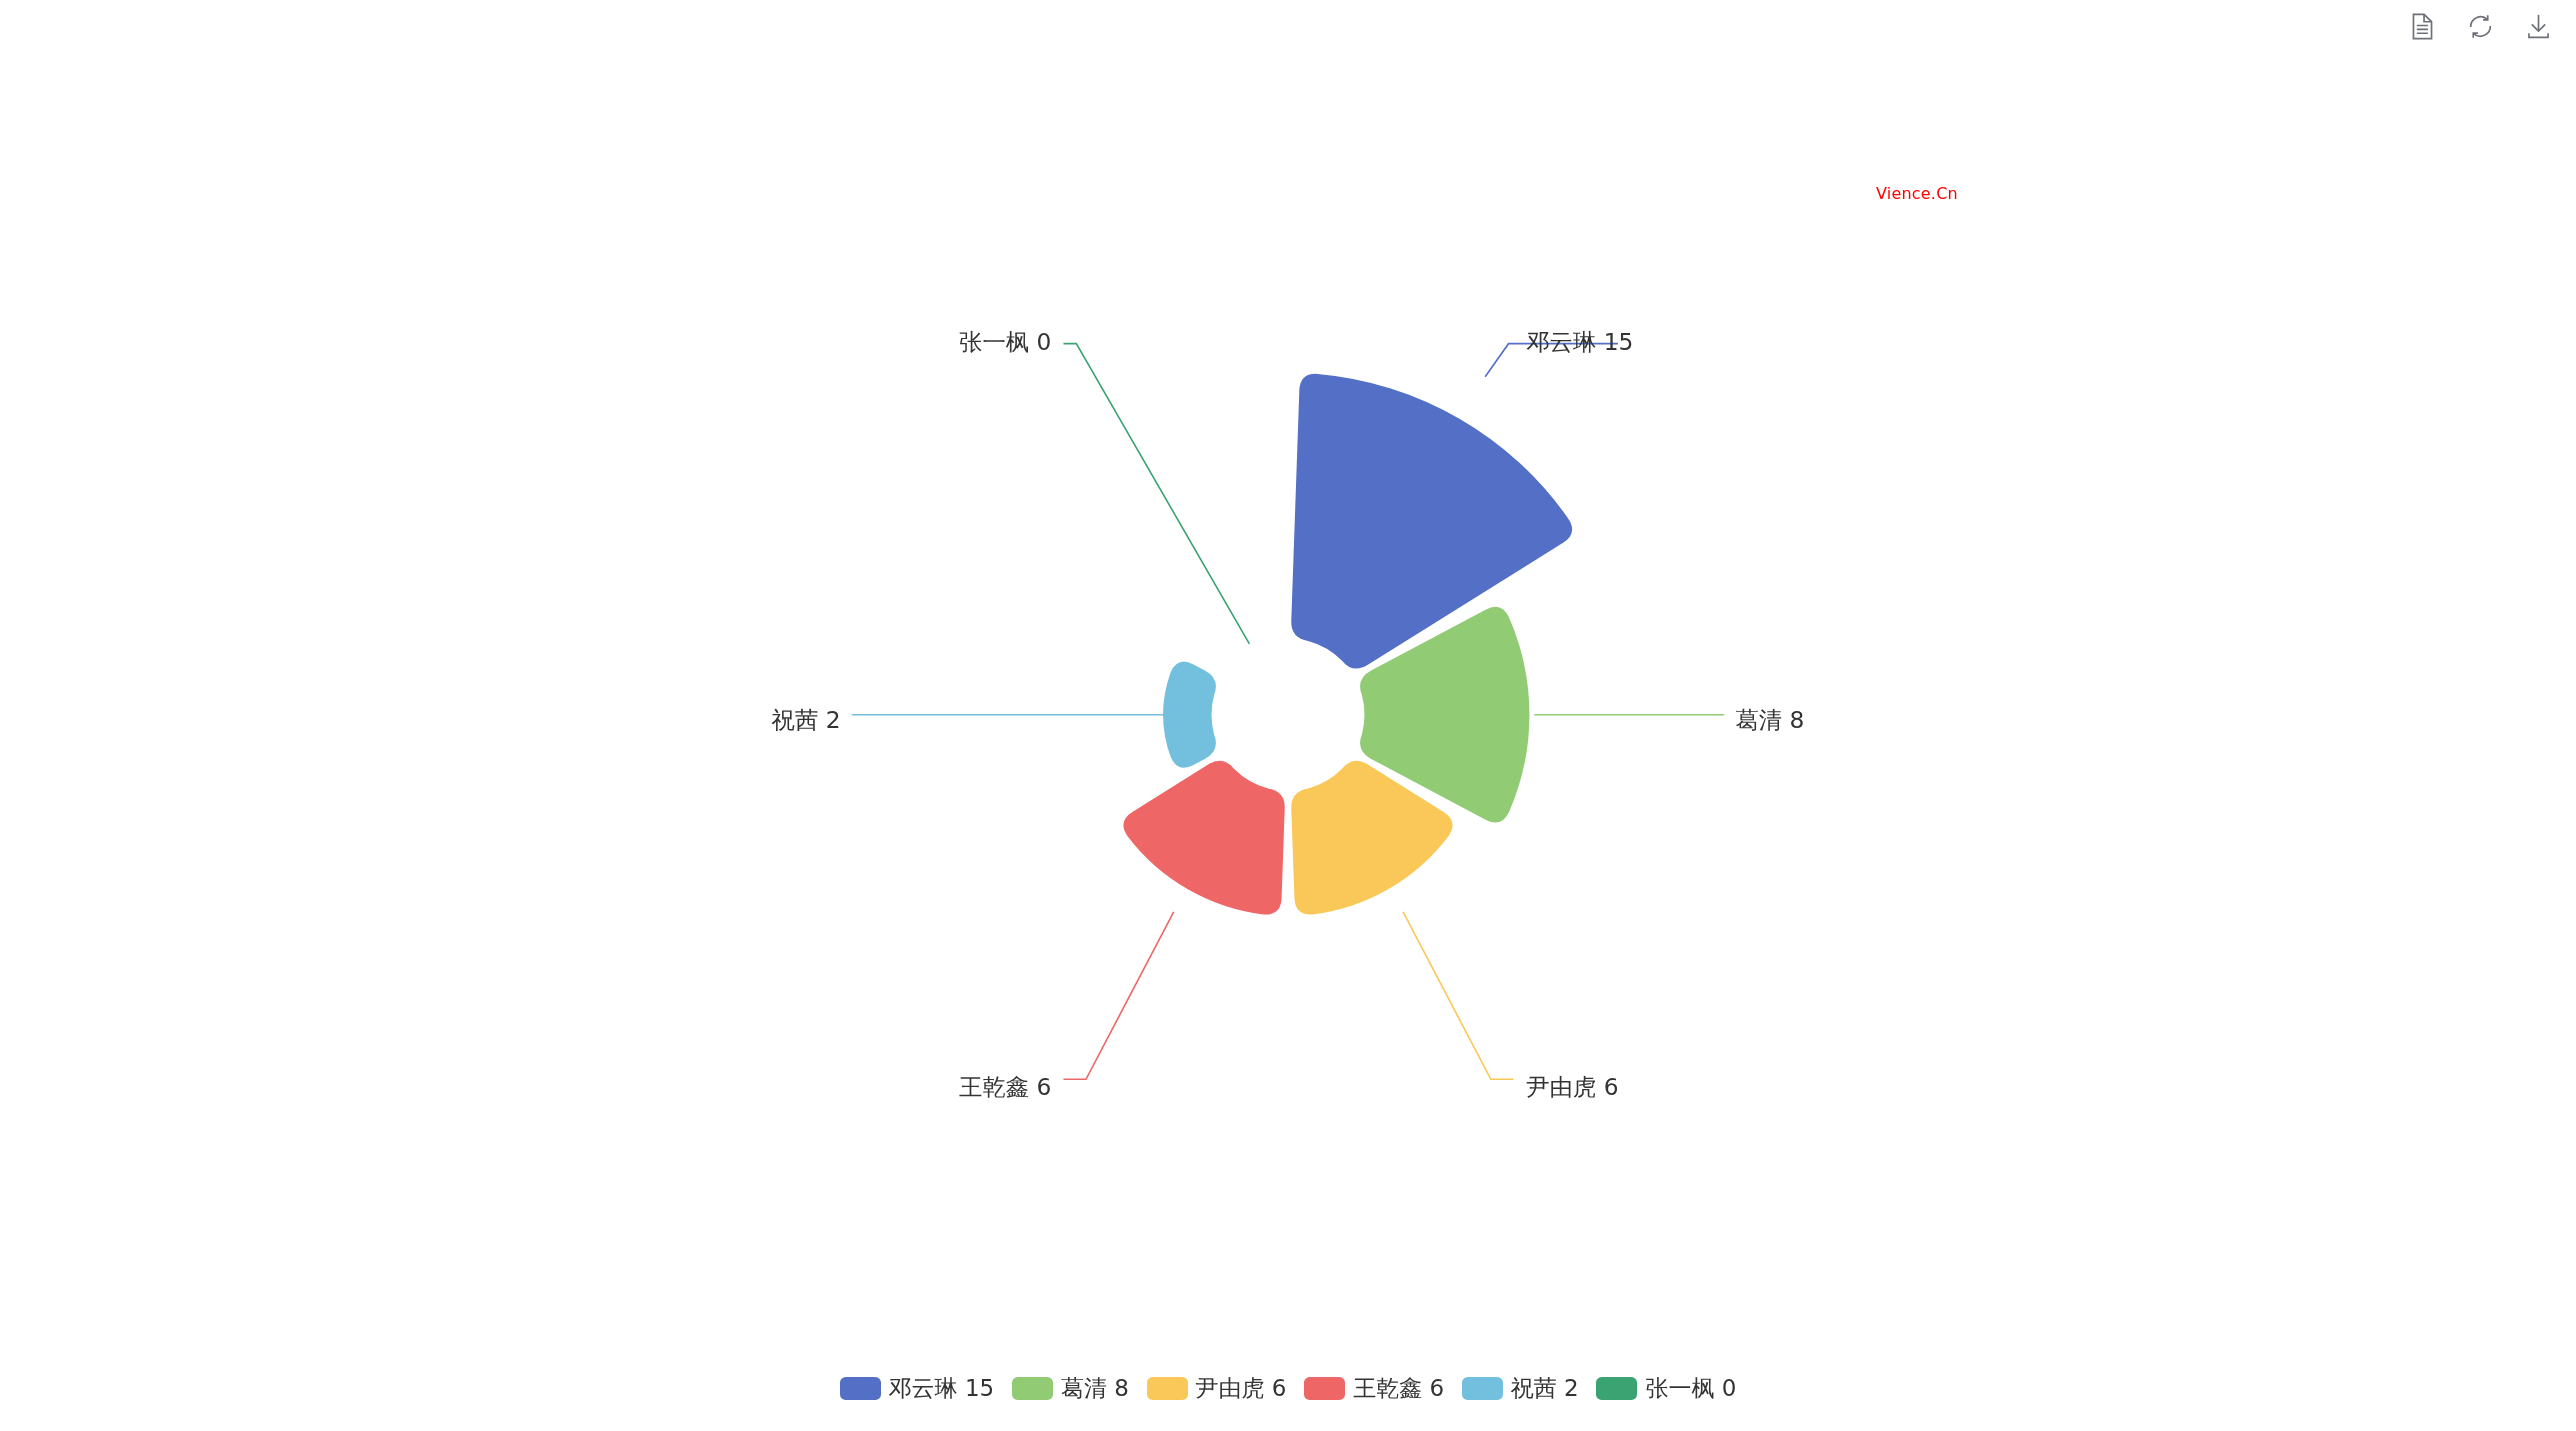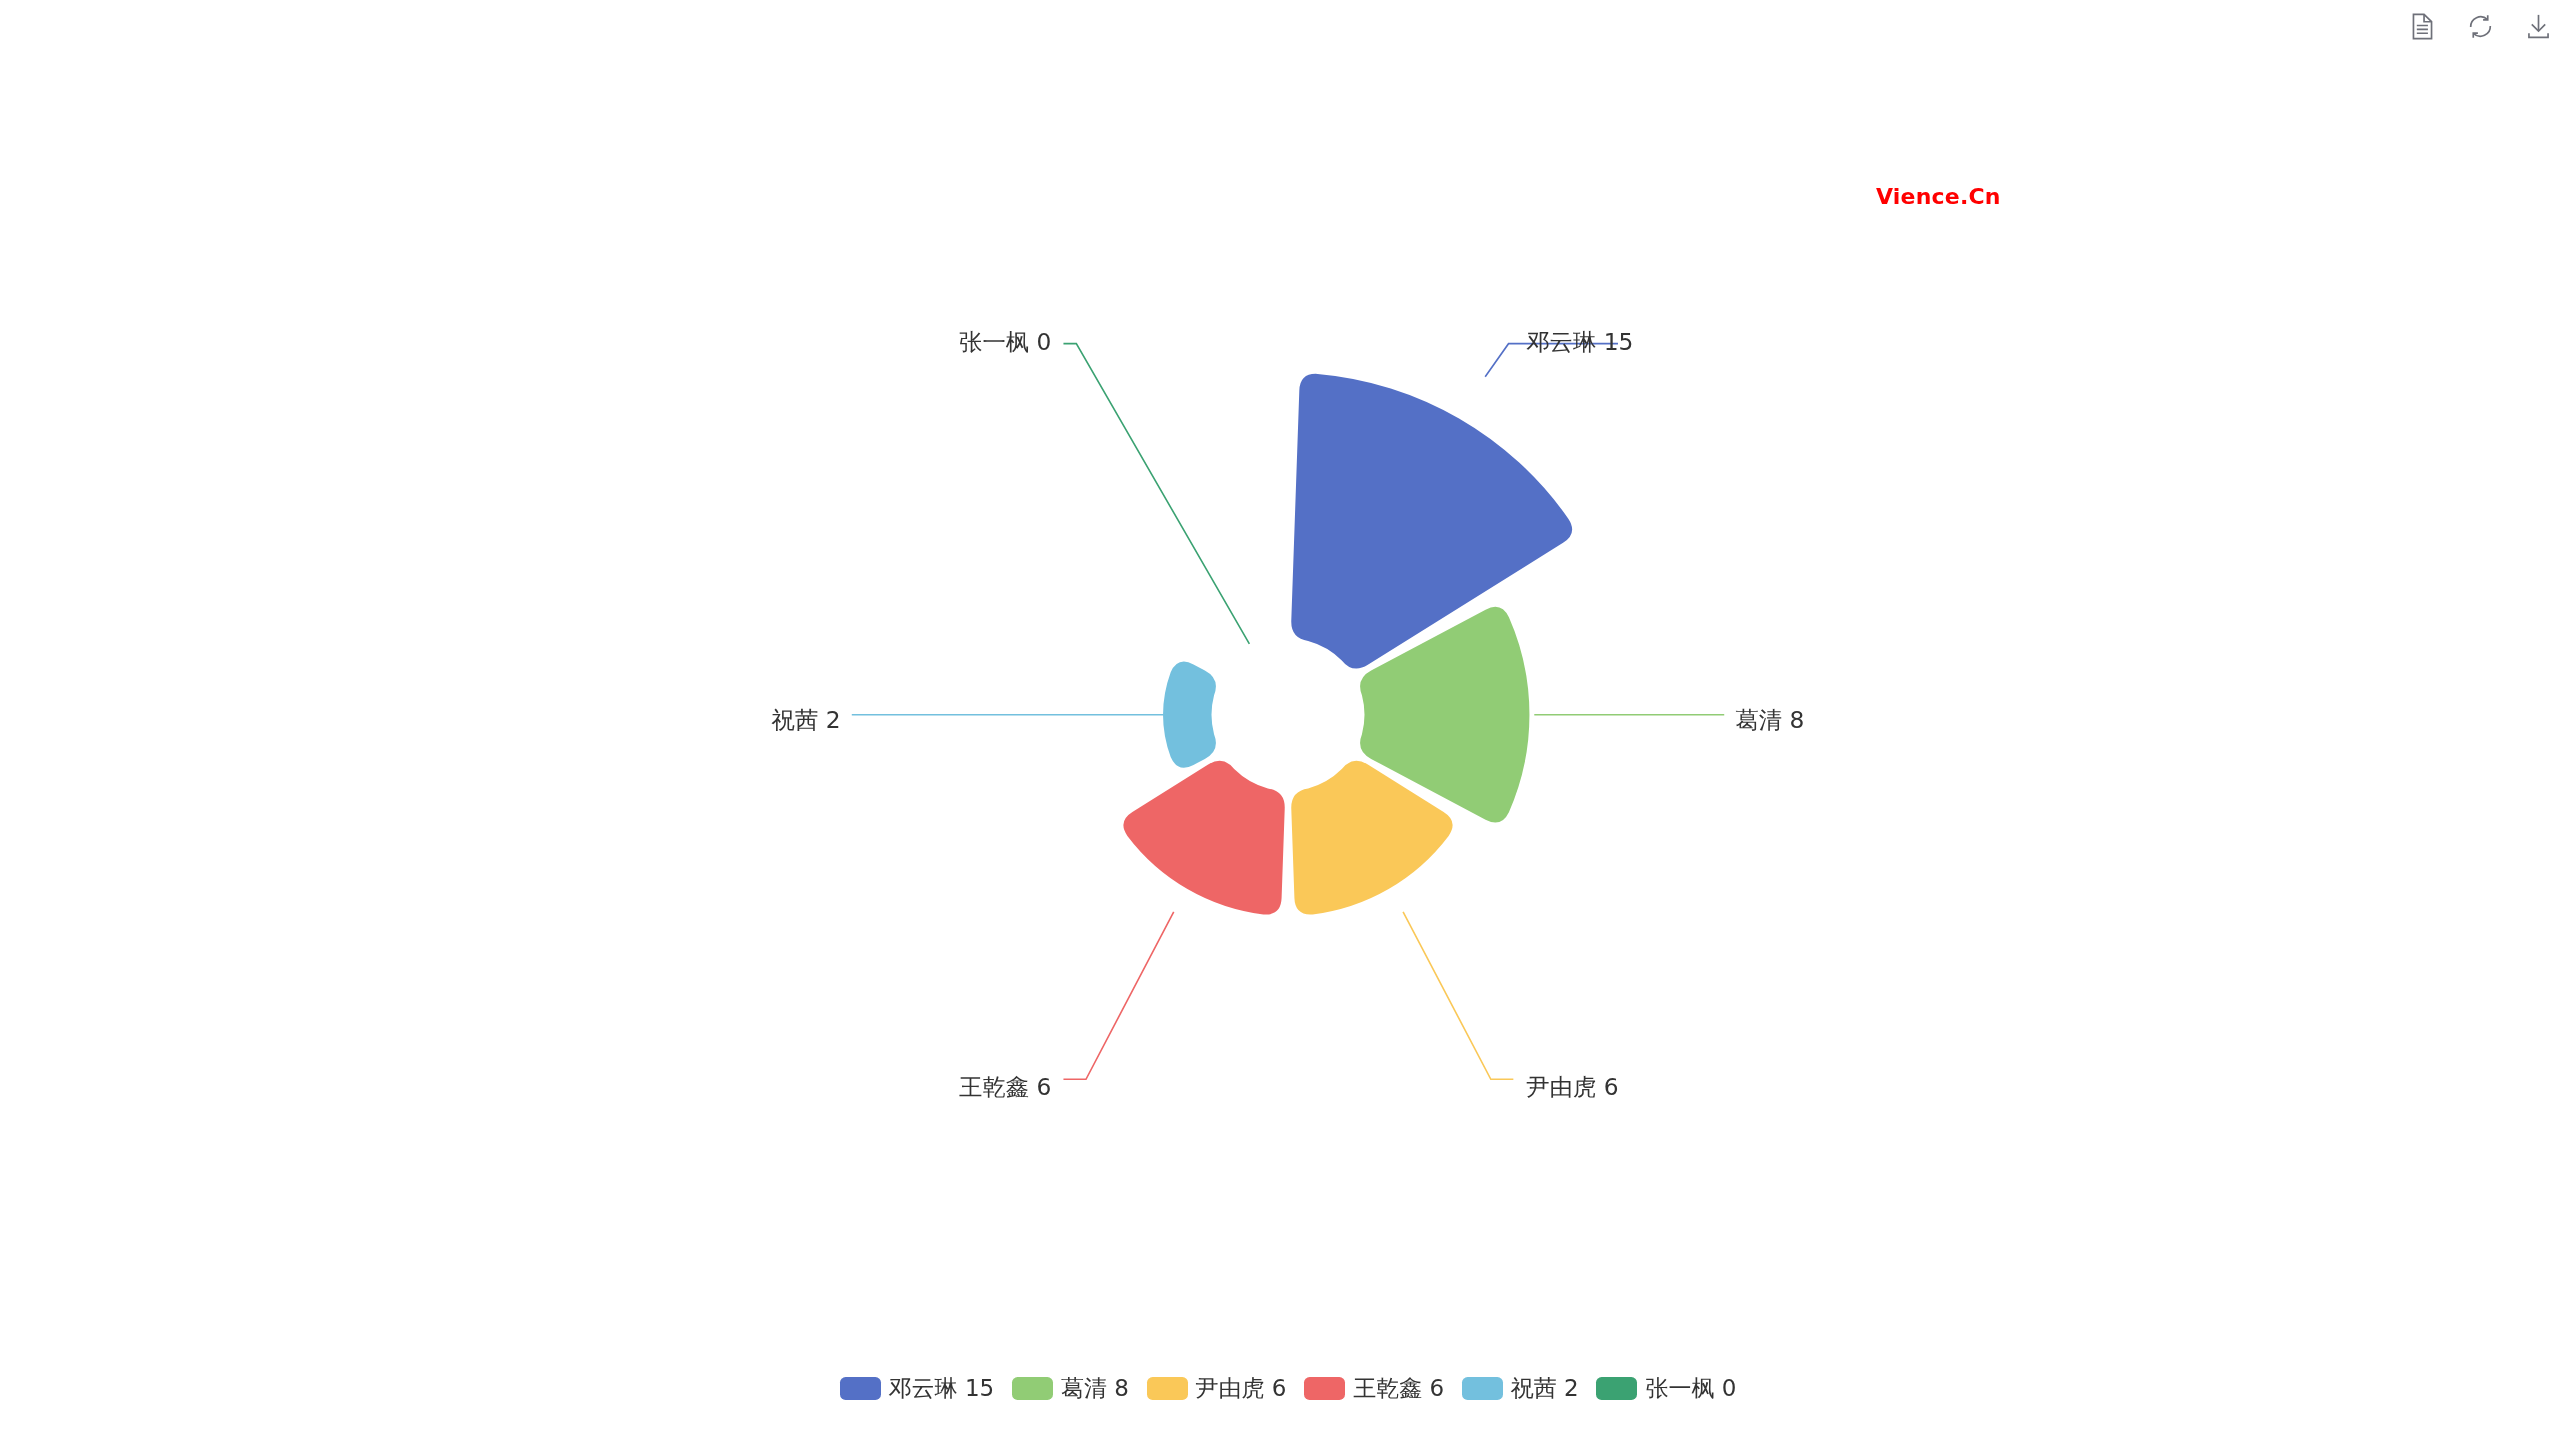--- a/index.html
+++ b/index.html
@@ -32,22 +32,22 @@
     cursor: pointer;
   }
   .tool-icon svg { display: block; }
 
   
   .watermark {
     position: absolute;
     left: 1876px;
     top: 184px;
     color: #FF0000;
-    font-weight: bold;
-    font-size: 22px;
+    font-weight: normal;
+    font-size: 16px;
     letter-spacing: 0.2px;
     font-family: "DejaVu Sans", sans-serif;
     white-space: nowrap;
     z-index: 15;
   }
 
   
   .chart-stage {
     position: absolute;
     left: 0;

